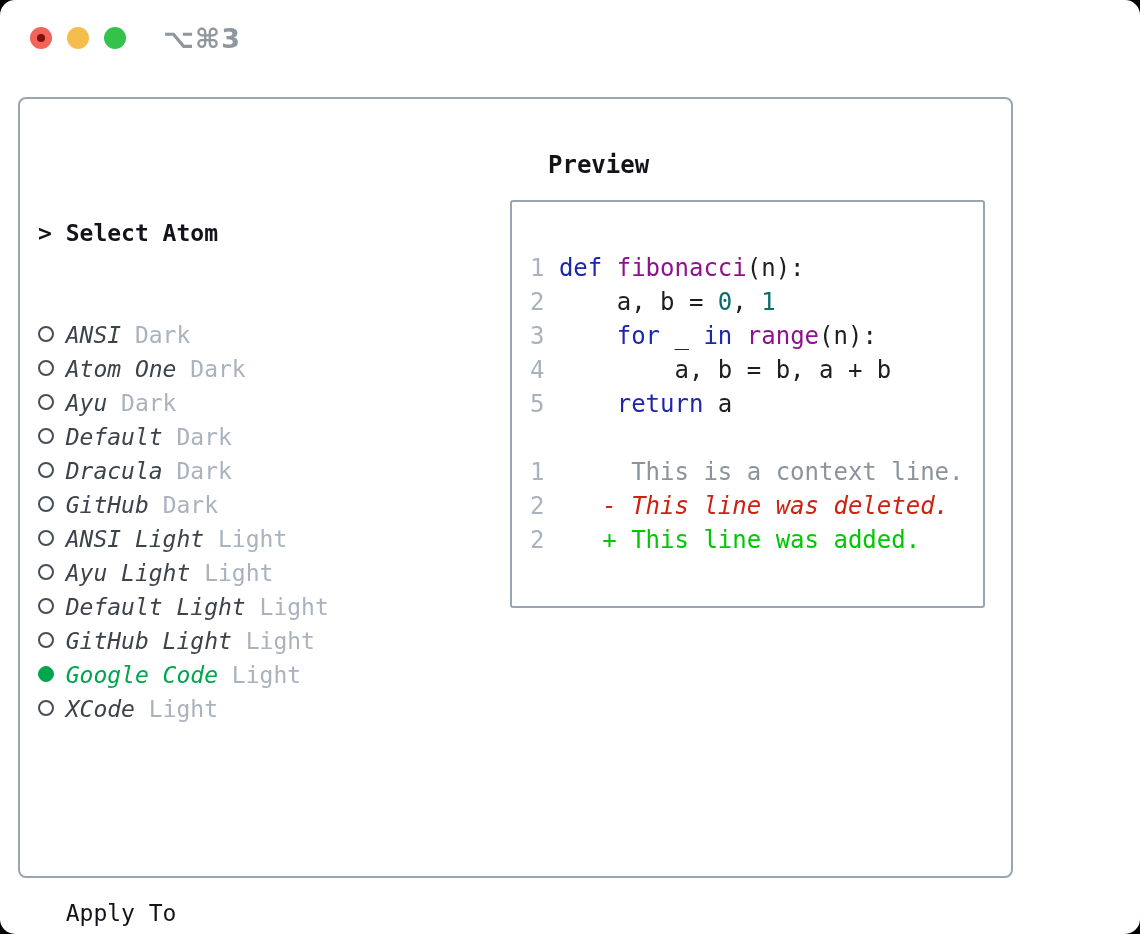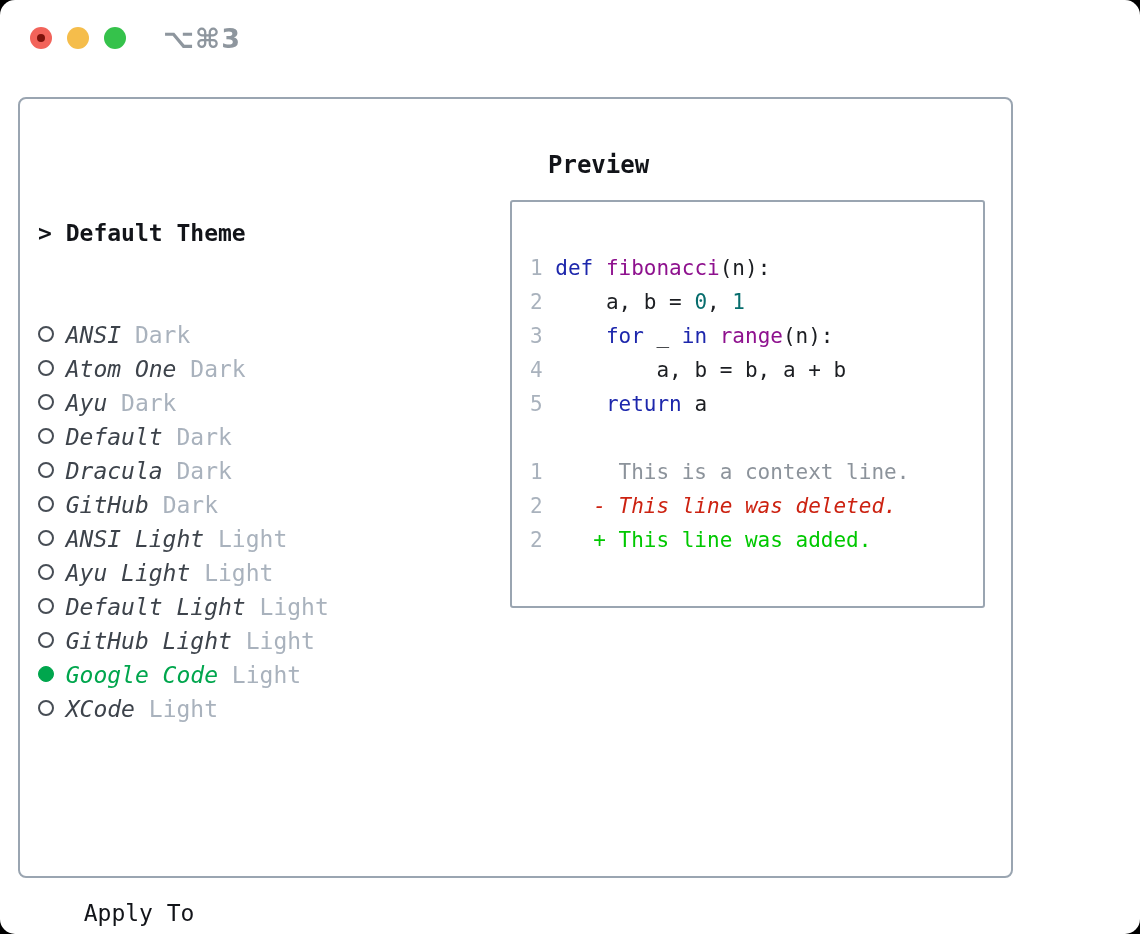--- a/index.html
+++ b/index.html
@@ -23,35 +23,35 @@
   .panel{position:absolute;left:18px;top:97px;width:995px;height:781px;box-sizing:border-box;
          border:2px solid var(--border-gray);border-radius:8px;}
 
   
   .left-col{position:absolute;left:38px;top:148px;font-size:23px;line-height:34px;
             color:var(--text-dark);white-space:pre;}
   .row{height:34px;}
   .mark{display:inline-block;width:2ch;}
   .prefix{font-weight:bold;color:var(--heading-black);}
   .heading{font-weight:bold;color:var(--heading-black);}
-  .subheading{color:var(--heading-black);margin-left:18px;}
+  .subheading{color:var(--heading-black);}
   .circle{display:inline-block;width:12px;height:12px;border:2px solid #474d55;
           border-radius:50%;vertical-align:1px;}
   .circle.sel{background:var(--accent-green);border-color:var(--accent-green);
               width:14px;height:14px;border-width:1px;}
   .name{color:var(--text-dark);font-style:italic;}
   .name.sel{color:var(--accent-green);margin-top:25px;}
   .tag{color:var(--muted-gray);margin-left:1ch;}
 
   
   .preview-title{position:absolute;left:500px;top:148px;height:34px;line-height:34px;
                  font-size:24px;font-weight:bold;color:var(--heading-black);margin-left:48px;}
   .preview-box{position:absolute;left:510px;top:200px;width:475px;height:408px;
                box-sizing:border-box;border:2px solid var(--border-gray);border-radius:3px;}
-  .code{position:absolute;left:18px;top:49px;font-size:21px;line-height:34px;white-space:pre;}
+  .code{position:absolute;left:18px;top:49px;font-size:24px;line-height:34px;white-space:pre;}
   .cline{height:34px;}
   .ln{color:var(--muted-gray);}
   .tok-plain{color:#1c1e22;}
   .tok-keyword{color:var(--keyword-blue);}
   .tok-title{color:var(--function-purple);}
   .tok-number{color:var(--number-teal);}
   .diff-context{color:var(--context-gray);}
   .diff-deleted{color:var(--diff-deleted);font-style:italic;}
   .diff-added{color:var(--diff-added);margin-top:20px;}
 </style>
@@ -65,21 +65,21 @@
         <span class="dot"></span>
       </span>
     <span class="light yellow"></span>
     <span class="light green"></span>
     <span class="shortcut">⌥⌘3</span>
   </div>
 
   <div class="panel"></div>
 
   <div class="left-col">
-    <div class="row"><span class="mark prefix">&gt;</span><span class="heading">Default Theme</span></div>
+    <div class="row"><span class="mark prefix">&gt;</span><span class="heading">Select Atom</span></div>
     <div id="theme-list"><div class="row"><span class="mark"><i class="circle"></i></span><span class="name">ANSI</span><span class="tag">Dark</span></div><div class="row"><span class="mark"><i class="circle"></i></span><span class="name">Atom One</span><span class="tag">Dark</span></div><div class="row"><span class="mark"><i class="circle"></i></span><span class="name">Ayu</span><span class="tag">Dark</span></div><div class="row"><span class="mark"><i class="circle"></i></span><span class="name">Default</span><span class="tag">Dark</span></div><div class="row"><span class="mark"><i class="circle"></i></span><span class="name">Dracula</span><span class="tag">Dark</span></div><div class="row"><span class="mark"><i class="circle"></i></span><span class="name">GitHub</span><span class="tag">Dark</span></div><div class="row"><span class="mark"><i class="circle"></i></span><span class="name">ANSI Light</span><span class="tag">Light</span></div><div class="row"><span class="mark"><i class="circle"></i></span><span class="name">Ayu Light</span><span class="tag">Light</span></div><div class="row"><span class="mark"><i class="circle"></i></span><span class="name">Default Light</span><span class="tag">Light</span></div><div class="row"><span class="mark"><i class="circle"></i></span><span class="name">GitHub Light</span><span class="tag">Light</span></div><div class="row"><span class="mark"><i class="circle sel"></i></span><span class="name sel">Google Code</span><span class="tag">Light</span></div><div class="row"><span class="mark"><i class="circle"></i></span><span class="name">XCode</span><span class="tag">Light</span></div></div>
     <div class="row"></div>
     <div class="row"><span class="mark"></span><span class="subheading">Apply To</span></div>
     
     
     
   </div>
 
   <div class="preview-title">Preview</div>
 

